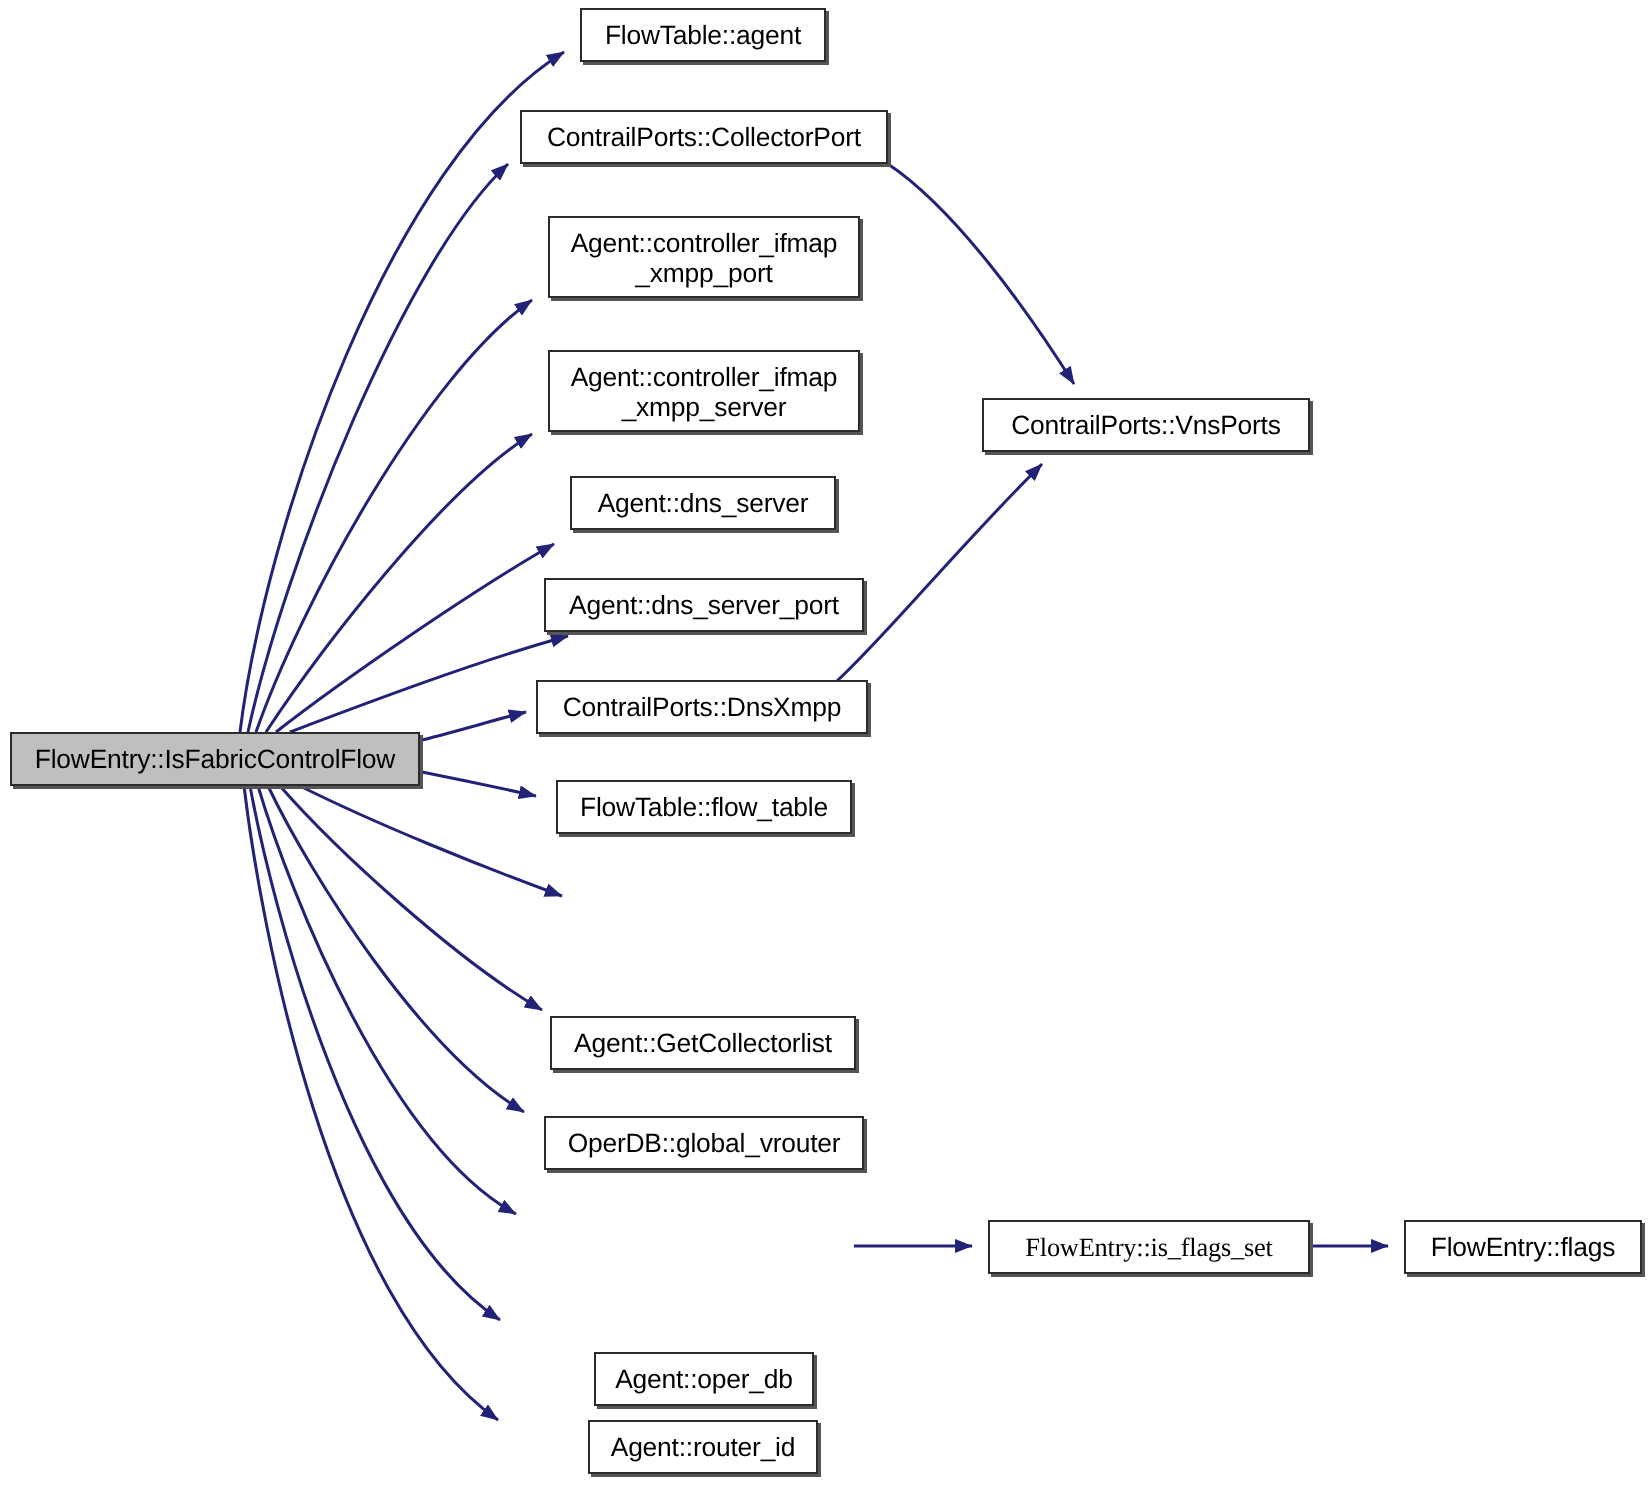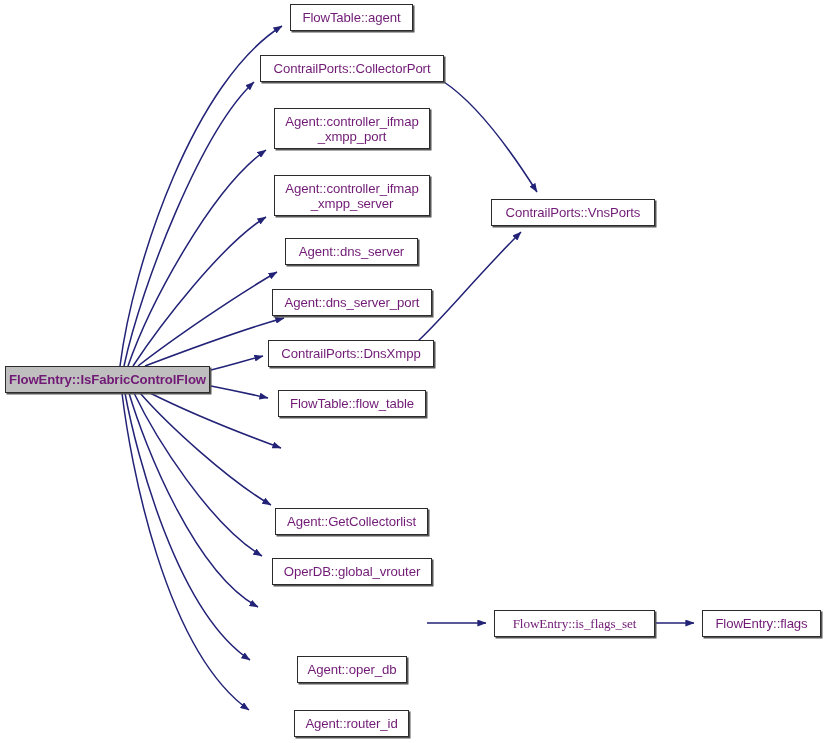--- a/index.html
+++ b/index.html
@@ -27,21 +27,21 @@
   .node {
     position: absolute;
     box-sizing: border-box;
     border: 1px solid #2b2b2b;
     background: #ffffff;
     box-shadow: 1.5px 1.5px 0 0 #555555;
     display: flex;
     align-items: center;
     justify-content: center;
     text-align: center;
-    color: #701a75;
+    color: #000000;
     font-size: 13.2px;
     line-height: 15px;
     letter-spacing: -0.1px;
     white-space: pre-line;
     z-index: 2;
   }
   .node.root {
     background: #bfbfbf;
   }
 </style>
@@ -89,21 +89,21 @@
       <path d="M 444,82 C 477,104 513,154 537,192"></path>
 
       <path d="M 418,341 C 443,318 476,277 521,232"></path>
 
       <path d="M 427,623 L 486,623"></path>
 
       <path d="M 656,623 L 694,623"></path>
     </g>
   </svg>
 
-  <div class="node root" style="left:5px; top:366px; width:205px; height:27px;font-weight:bold;">FlowEntry::IsFabricControlFlow</div>
+  <div class="node root" style="left:5px; top:366px; width:205px; height:27px;">FlowEntry::IsFabricControlFlow</div>
 
   <div class="node" style="left:290px; top:4px; width:123px; height:27px;">FlowTable::agent</div>
 
   <div class="node" style="left:260px; top:55px; width:184px; height:27px;">ContrailPorts::CollectorPort</div>
 
   <div class="node" style="left:274px; top:108px; width:156px; height:41px;">Agent::controller_ifmap
 _xmpp_port</div>
 
   <div class="node" style="left:274px; top:175px; width:156px; height:41px;">Agent::controller_ifmap
 _xmpp_server</div>
@@ -115,21 +115,21 @@
   <div class="node" style="left:268px; top:340px; width:166px; height:27px;">ContrailPorts::DnsXmpp</div>
 
   <div class="node" style="left:278px; top:390px; width:148px; height:27px;">FlowTable::flow_table</div>
 
 
   <div class="node" style="left:275px; top:508px; width:153px; height:27px;">Agent::GetCollectorlist</div>
 
   <div class="node" style="left:272px; top:558px; width:160px; height:27px;text-align:center;">OperDB::global_vrouter</div>
 
 
-  <div class="node" style="left:297px; top:656px; width:110px; height:27px;">Agent::oper_db</div>
+  <div class="node" style="left:297px; top:676px; width:110px; height:27px;">Agent::oper_db</div>
 
   <div class="node" style="left:294px; top:710px; width:115px; height:27px;">Agent::router_id</div>
 
   <div class="node" style="left:491px; top:199px; width:164px; height:27px;">ContrailPorts::VnsPorts</div>
 
   <div class="node" style="left:494px; top:610px; width:161px; height:27px;font-family:Liberation Serif, serif;">FlowEntry::is_flags_set</div>
 
   <div class="node" style="left:702px; top:610px; width:119px; height:27px;">FlowEntry::flags</div>
 
 </div>

